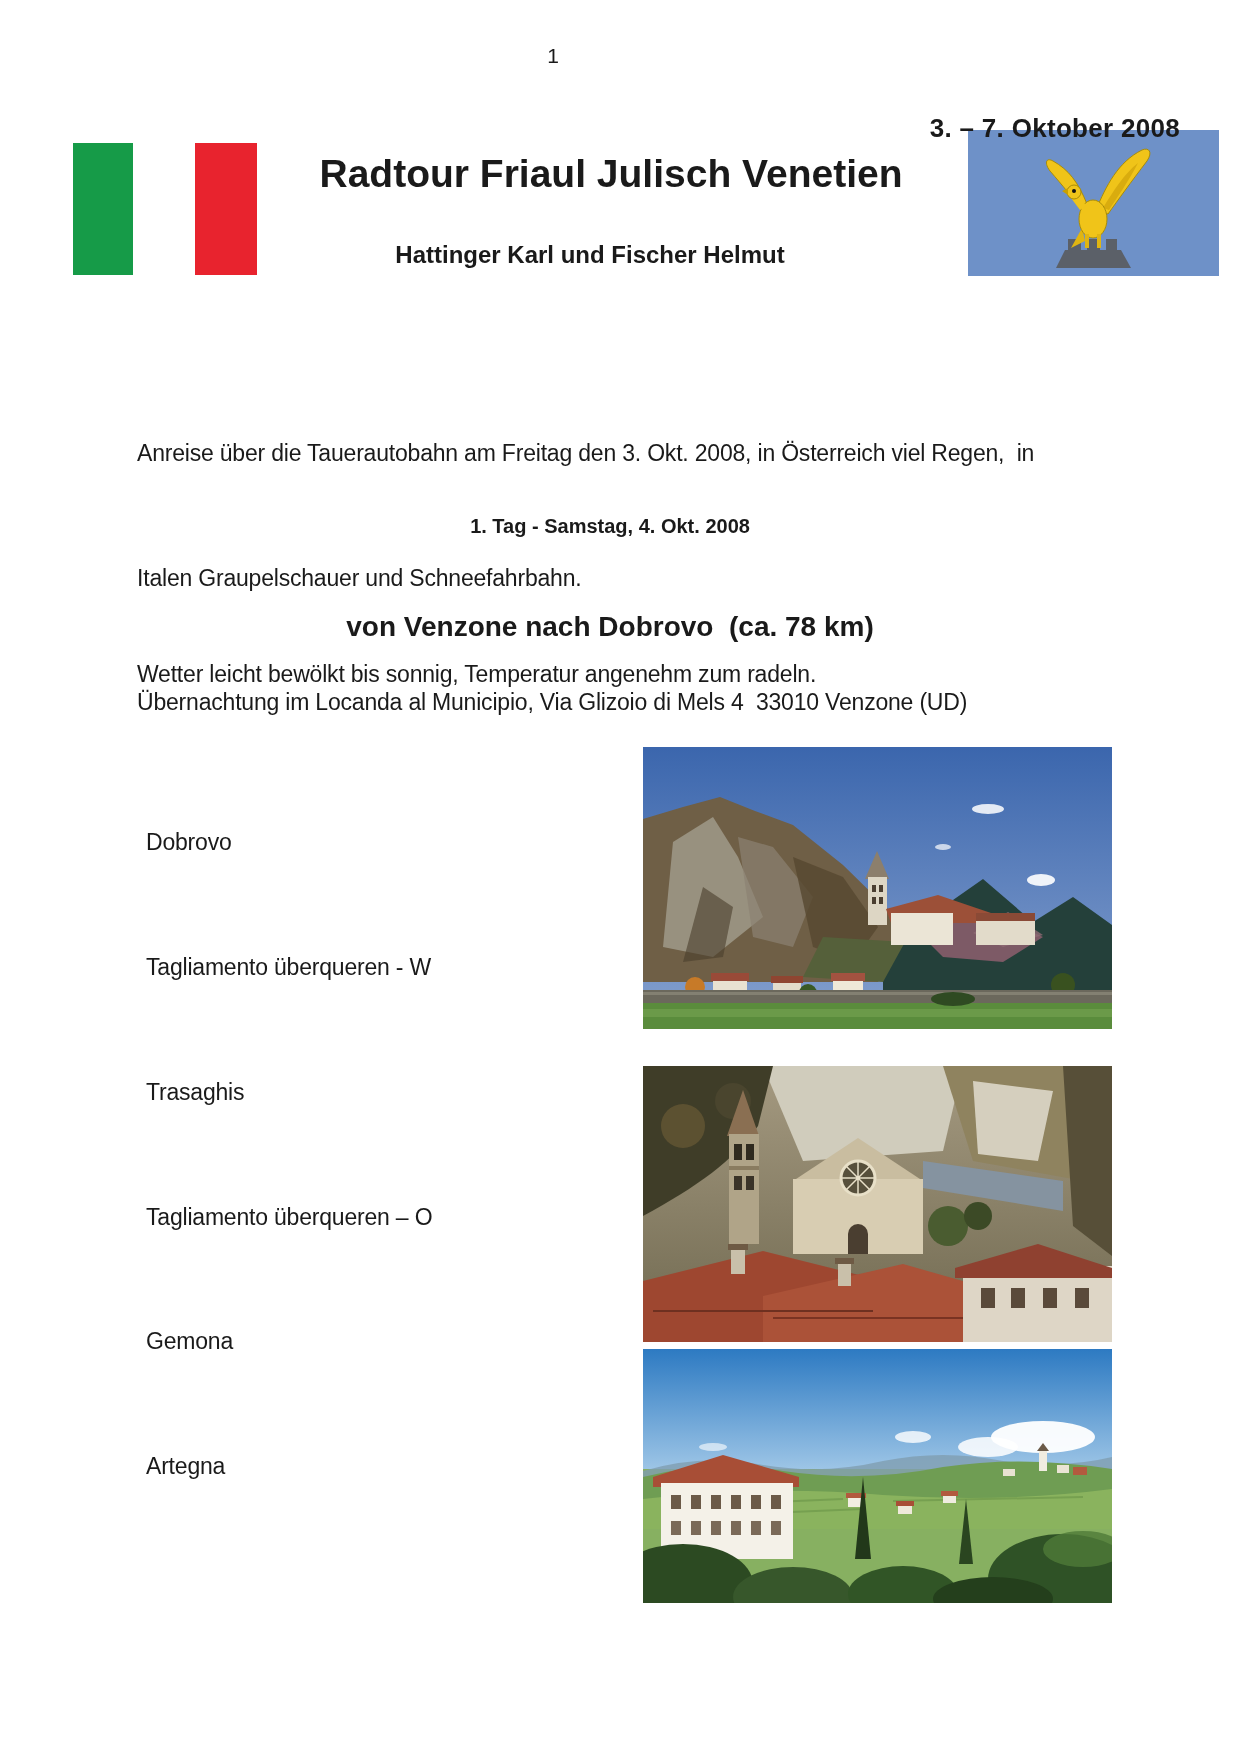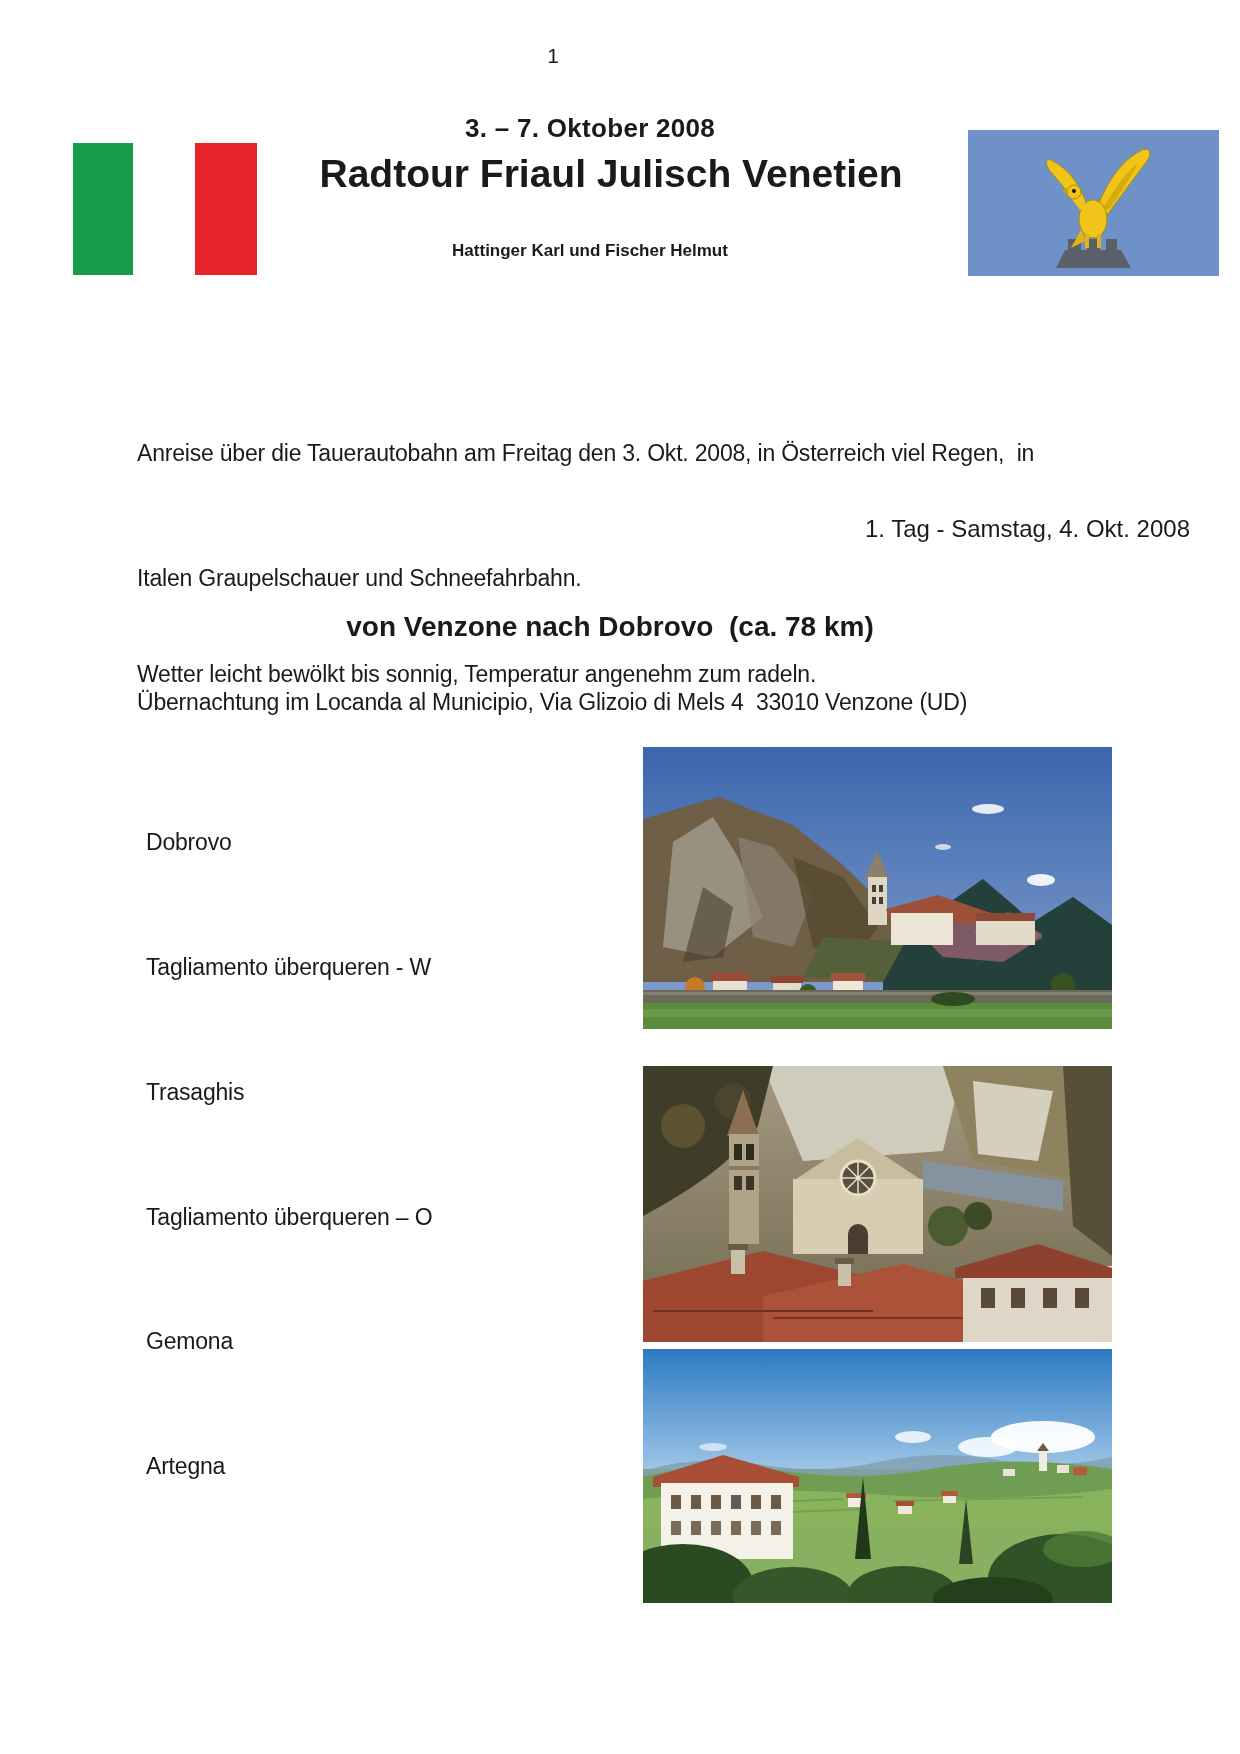--- a/index.html
+++ b/index.html
@@ -3,29 +3,29 @@
 <meta charset="utf-8">
 <style>
   html,body{margin:0;padding:0;background:#888;}
   .page{
     position:relative;width:1240px;height:1754px;margin:0 auto;background:#ffffff;
     font-family:"Liberation Sans","DejaVu Sans",sans-serif;color:#1a1a1a;overflow:hidden;
   }
   .abs{position:absolute;}
   .centerband{left:0;width:1180px;text-align:center;white-space:pre;}
   .pagenum{top:44px;font-size:21px;width:1106px;}
-  .daterange{top:113px;font-size:26px;font-weight:bold;letter-spacing:.3px;}
+  .daterange{top:113px;font-size:26px;font-weight:bold;letter-spacing:.3px;text-align:right;}
   .doctitle{top:152px;font-size:39px;font-weight:bold;width:1222px;}
-  .authors{top:241px;font-size:17px;font-weight:bold;}
+  .authors{top:241px;font-size:24px;font-weight:bold;}
   .flag-it{left:73px;top:143px;width:184px;height:132px;}
   .flag-it .stripe{position:absolute;top:0;height:132px;}
   .flag-fvg{left:968px;top:130px;width:251px;height:146px;}
   .bodytext{font-size:23px;line-height:41.5px;white-space:pre;letter-spacing:-0.2px;}
   .intro{left:137px;top:350px;}
-  .dayhead{top:515px;left:30px;width:1160px;text-align:right;font-size:24px;font-weight:normal;white-space:pre;}
+  .dayhead{top:515px;left:30px;width:1160px;text-align:center;font-size:20px;font-weight:bold;white-space:pre;}
   .daysub{top:570px;left:30px;width:1160px;text-align:center;font-size:28px;font-weight:bold;white-space:pre;margin-top:41px;}
   .weather{left:137px;top:661px;font-size:23px;letter-spacing:-0.2px;white-space:pre;}
   .route{left:146px;top:739px;font-size:23px;line-height:41.6px;letter-spacing:-0.2px;white-space:pre;}
   .photo{left:643px;width:469px;overflow:hidden;}
   .photo svg{display:block;}
 </style>
 </head>
 <body>
 
 <div class="page">

